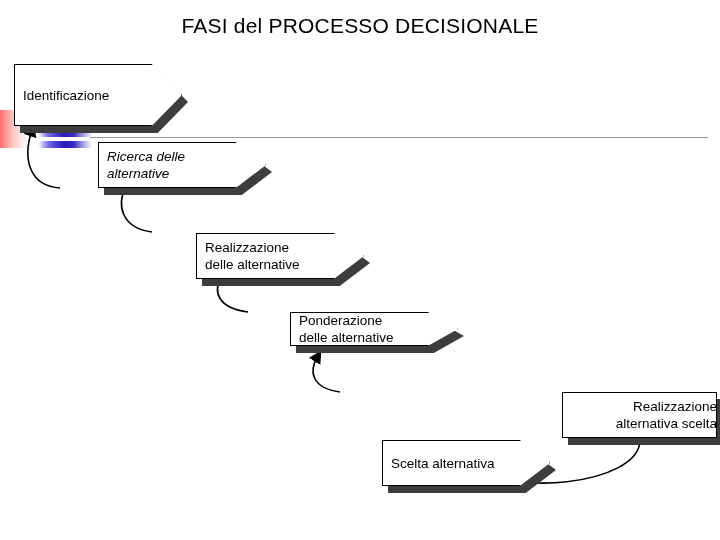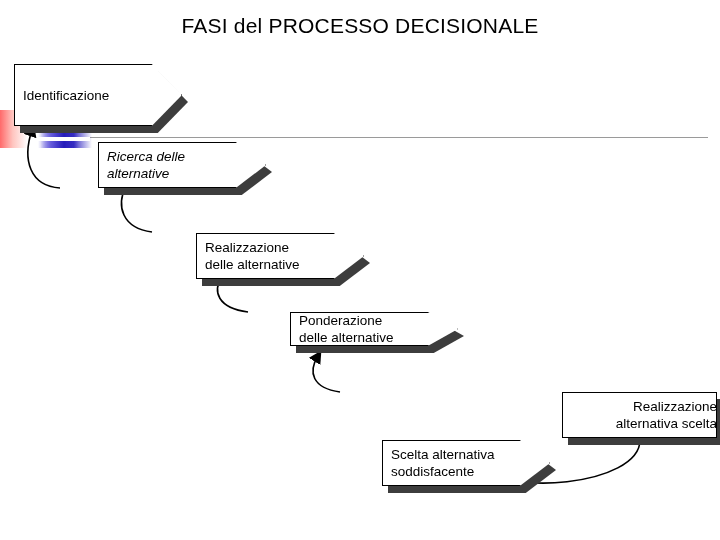--- a/index.html
+++ b/index.html
@@ -200,21 +200,20 @@
       <span>Ponderazione</span>
       <span>delle alternative</span>
     </div>
   </div>
 
   <div class="stepwrap" style="left:382px; top:392px; width:168px; height:46px;margin-top:48px;">
     <div class="shadow"></div>
     <div class="box"></div>
     <div class="boxtext">
       <span>Scelta alternativa</span>
-      <span>soddisfacente</span>
     </div>
   </div>
 
   <div class="stepwrap" style="left:562px; top:392px; width:155px; height:46px;">
     <div class="shadow" style="clip-path:none;"></div>
     <div class="box" style="clip-path:none;"></div>
     <div class="boxtext centered">
       <span>Realizzazione</span>
       <span>alternativa scelta</span>
     </div>

